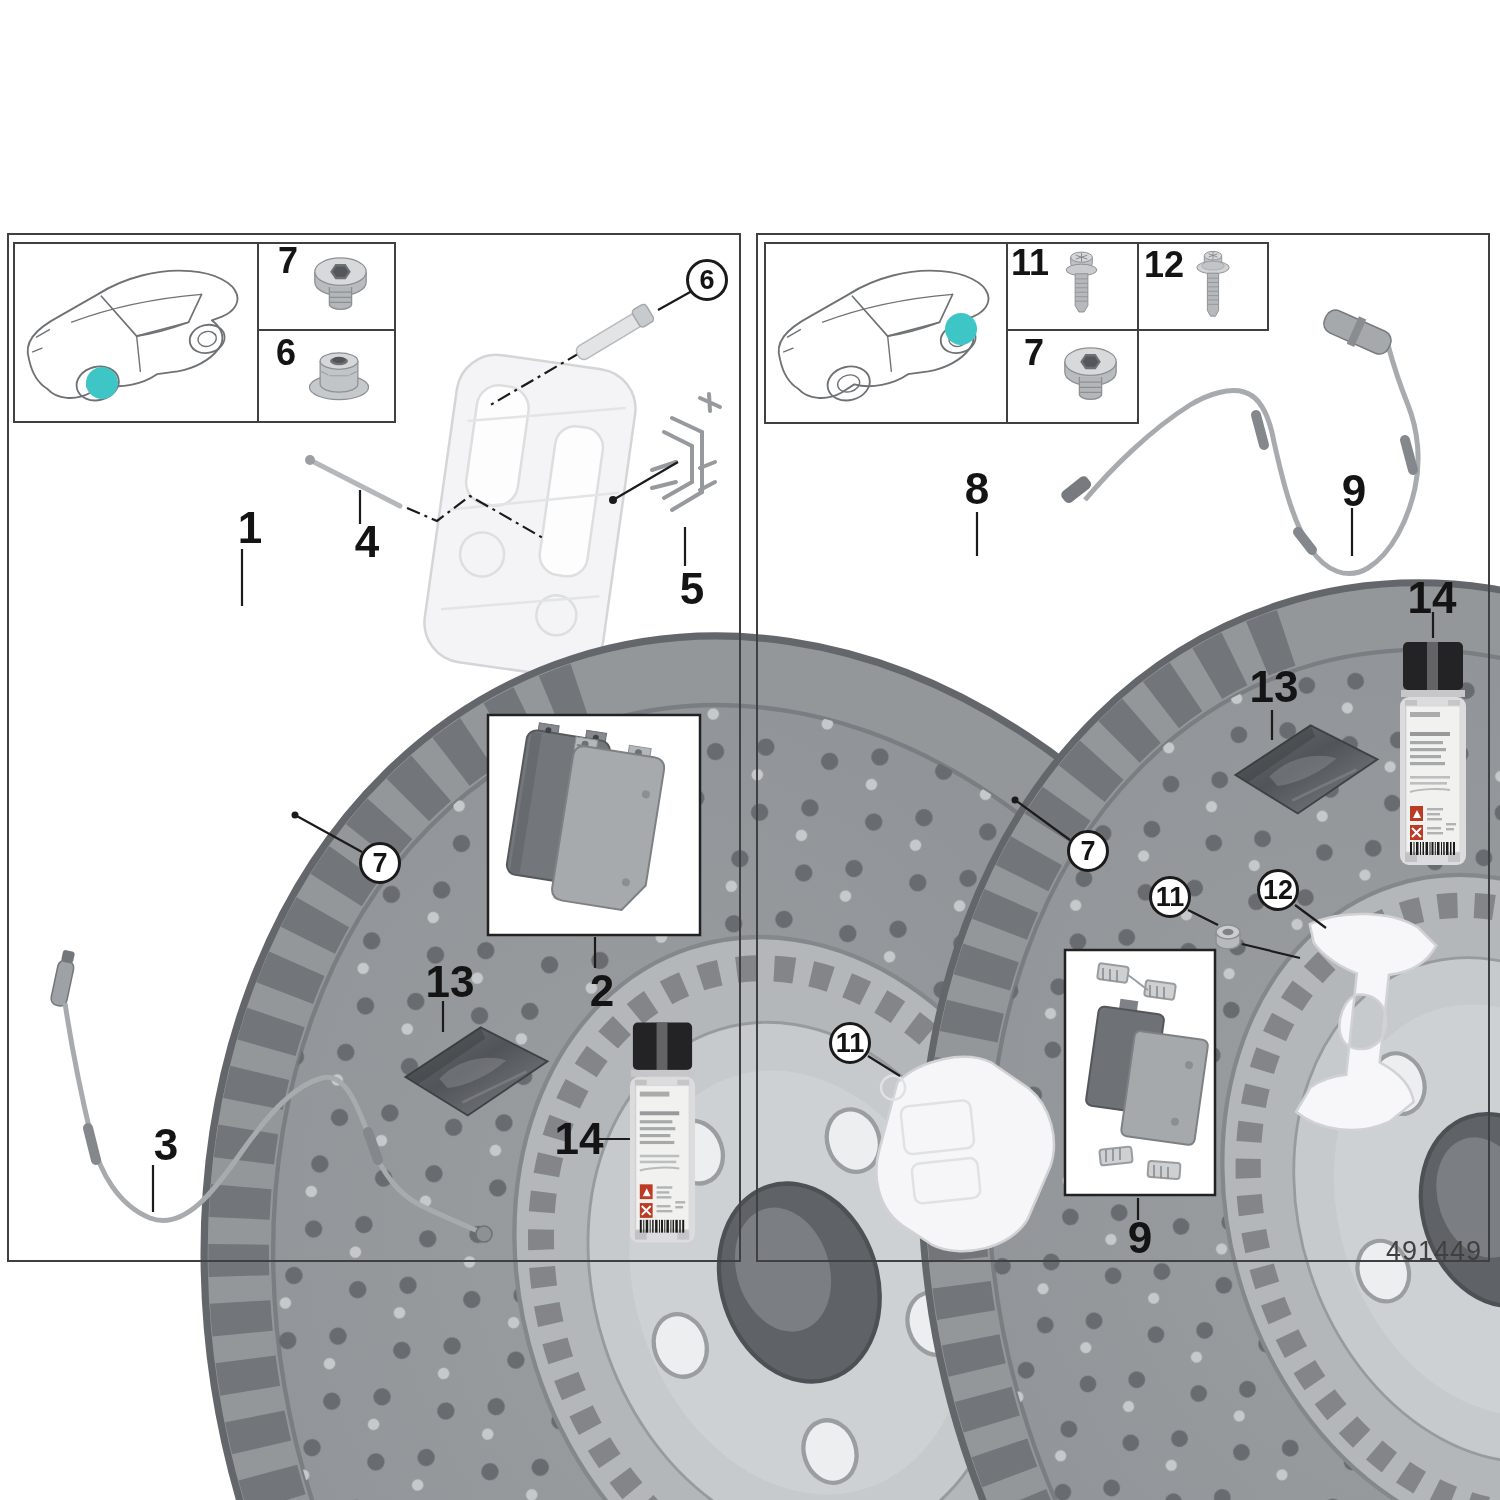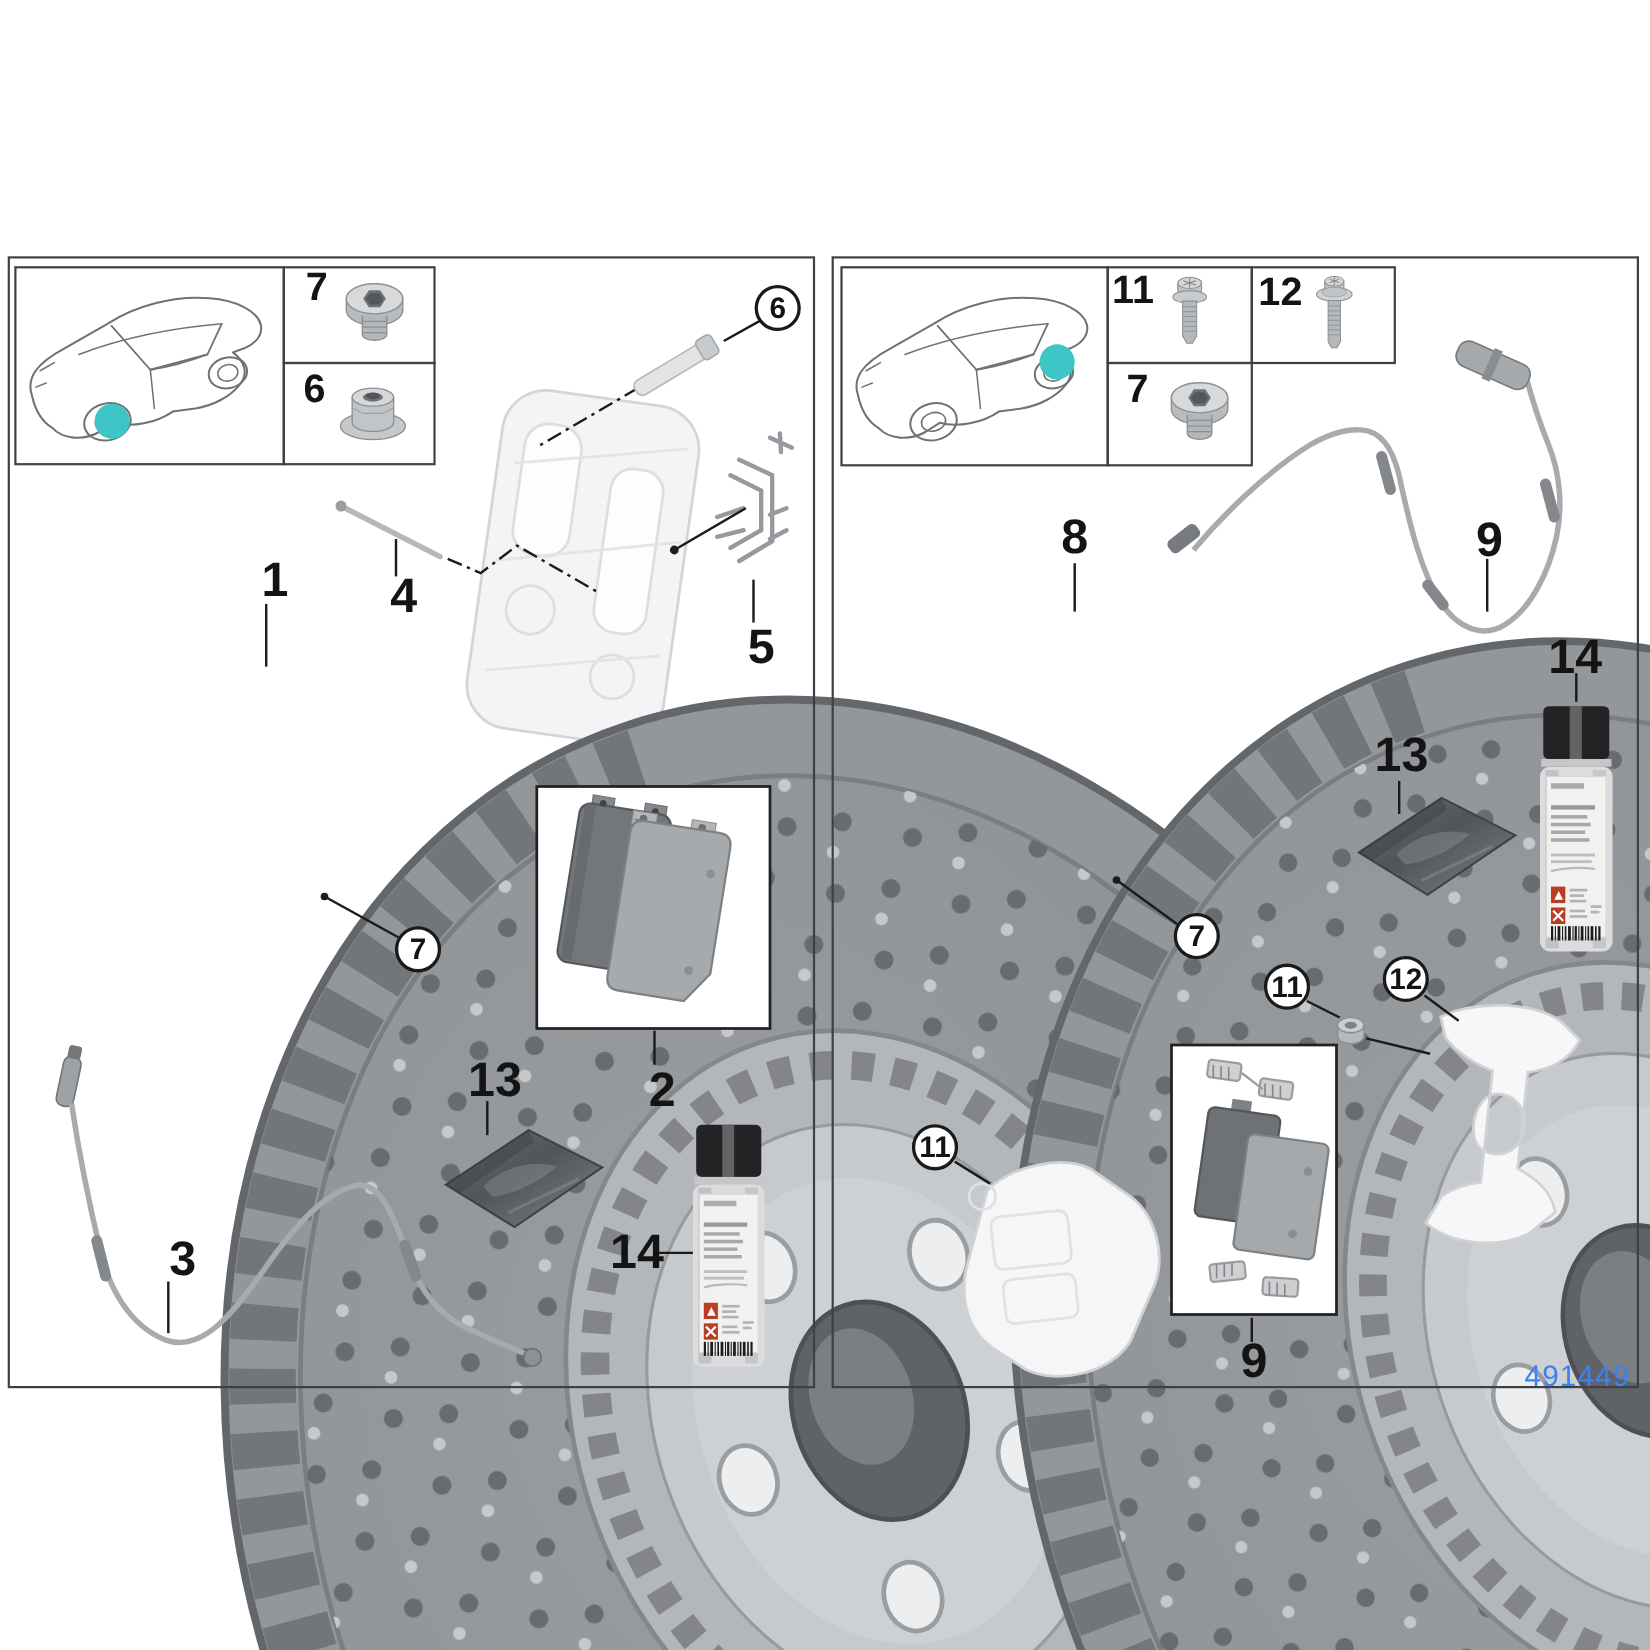--- a/index.html
+++ b/index.html
@@ -10,21 +10,21 @@
          border:2px solid #3f4041;box-sizing:border-box;background:transparent;}
   #panelL{left:7px;} #panelR{left:756px;}
   .num{position:absolute;transform:translate(-50%,-50%);font-weight:bold;
        font-size:44px;line-height:1;color:#141414;white-space:nowrap;}
   .num.s{font-size:36px;}
   .circ{position:absolute;width:42px;height:42px;transform:translate(-50%,-50%);
         border:3px solid #1a1a1a;border-radius:50%;background:#fff;
         font-weight:bold;font-size:27px;line-height:37px;text-align:center;
         color:#141414;box-sizing:border-box;}
   .docnum{position:absolute;left:1386px;top:1236px;font-size:27px;
-          color:#3b82f6;letter-spacing:1px;}
+          color:#404040;letter-spacing:1px;}
 </style>
 </head>
 <body>
 
 <div class="stage">
 
 <svg class="art" viewBox="0 0 1500 1500">
   <defs>
     <symbol id="car" viewBox="0 0 250 180">
       <g fill="none" stroke="#6f7275" stroke-width="2" stroke-linejoin="round" stroke-linecap="round">

